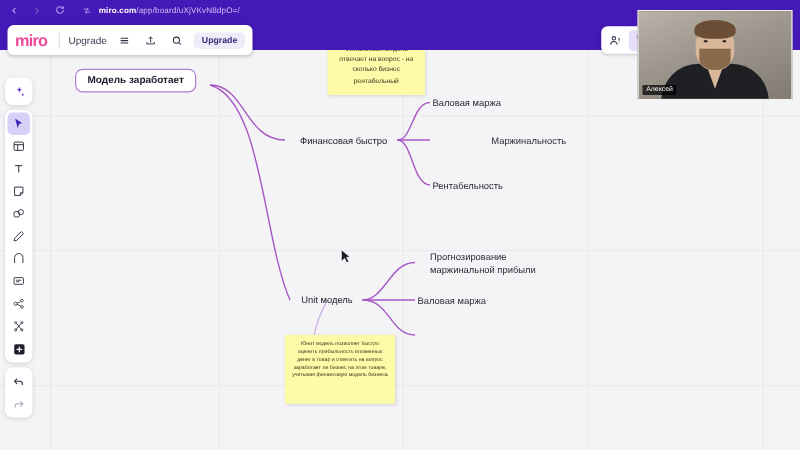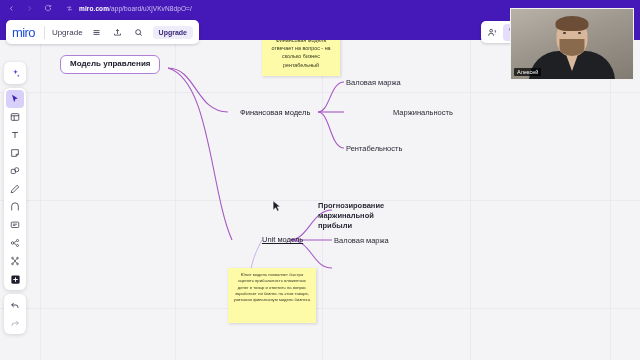--- a/index.html
+++ b/index.html
@@ -42,21 +42,21 @@
   }
   .header-left {
     position: absolute; left: 6px; top: 20px;
     height: 24px;
     display: flex; align-items: center;
     background: #ffffff; border-radius: 5px;
     box-shadow: 0 1px 3px rgba(0,0,0,.18);
     padding: 0 6px; gap: 7px;
   }
   .miro-logo {
-    font-size: 13px; font-weight: 400; color: #1d4ed8;
+    font-size: 13px; font-weight: 700; color: #ec4899;
     letter-spacing: -.6px; padding-right: 2px;
   }
   .hdr-divider { width: 1px; height: 13px; background: #e0e0e6; }
   .board-title { font-size: 8px; color: #3b3b53; white-space: nowrap; }
   .hdr-ico {
     width: 14px; height: 14px;
     display: flex; align-items: center; justify-content: center;
     color: #2f2f45;
   }
   .upgrade-btn {
@@ -279,31 +279,31 @@
 
         <path d="M290 200 C 308 200, 312 170, 332 170"></path>
         <path d="M290 200 C 310 200, 312 200, 332 200"></path>
         <path d="M290 200 C 312 200, 312 228, 332 228"></path>
       </g>
       <g fill="none" stroke="#c7a9e0" stroke-width="0.9">
         <path d="M262 200 C 252 218, 246 238, 252 262"></path>
       </g>
     </svg>
 
-    <div class="node root" style="left:60px; top:15px;">Модель управления</div>
-
-    <div class="node" style="left:240px; top:68px;">Финансовая модель</div>
+    <div class="node root" style="left:60px; top:15px;">Модель заработает</div>
+
+    <div class="node" style="left:240px; top:68px;">Финансовая быстро</div>
 
     <div class="node leaf" style="left:346px; top:38px;">Валовая маржа</div>
     <div class="node leaf" style="left:346px; top:68px;padding-left:47px;">Маржинальность</div>
     <div class="node leaf" style="left:346px; top:104px;">Рентабельность</div>
 
-    <div class="node" style="left:262px; top:195px;text-decoration:underline;">Unit модель</div>
-
-    <div class="node leaf wrap" style="left:318px; top:161px; width:92px;font-weight:bold;">Прогнозирование маржинальной прибыли</div>
+    <div class="node" style="left:241px; top:195px;">Unit модель</div>
+
+    <div class="node leaf wrap" style="left:344px; top:161px; width:92px;">Прогнозирование маржинальной прибыли</div>
     <div class="node leaf" style="left:334px; top:196px;">Валовая маржа</div>
 
     <div class="sticky top" style="top:-8px;">Финансовая модель отвечает на вопрос - на сколько бизнес рентабельный</div>
     <div class="sticky bottom" style="top:228px;">Юнит модель позволяет быстро оценить прибыльность вложенных денег в товар и ответить на вопрос заработает ли бизнес на этом товаре, учитывая финансовую модель бизнеса</div>
 
     <div class="pointer" style="top:158px;">
       <svg width="9" height="12" viewBox="0 0 10 14">
         <path d="M1 1 L1 12 L4 9 L6 13 L8 12 L6 8 L9.5 8 Z" fill="#1c1c28" stroke="#ffffff" stroke-width=".7"></path>
       </svg>
     </div>

